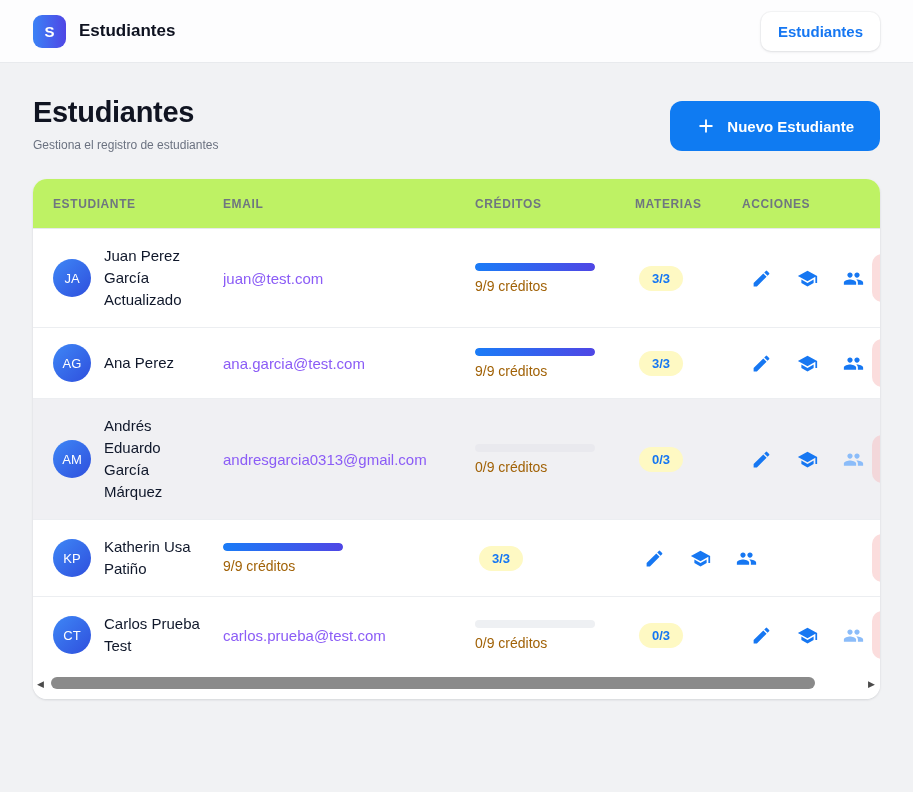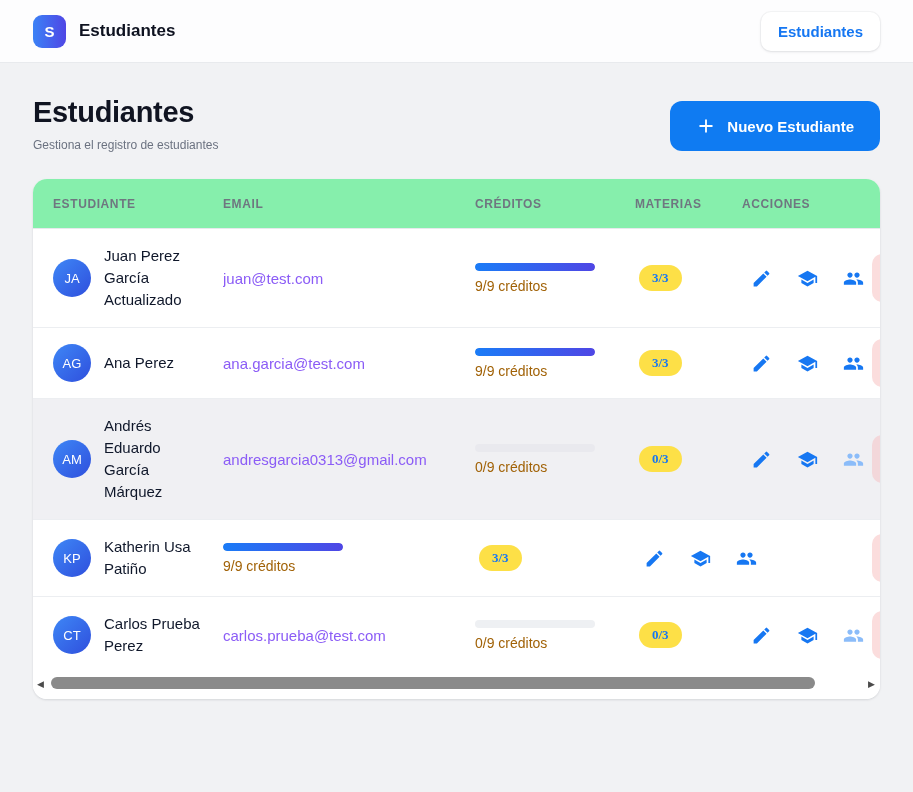--- a/index.html
+++ b/index.html
@@ -71,21 +71,21 @@
     box-shadow: 0 1px 3px rgba(15,23,42,.08), 0 1px 2px rgba(15,23,42,.05);
     overflow: hidden;
     position: relative;
   }
   .thead, .row {
     display: grid;
     grid-template-columns: 190px 252px 160px 107px 1fr;
     align-items: center;
   }
   .thead {
-    background: #86efac;
+    background: #bef264;
     border-bottom: 1px solid #e7e9ed;
     height: 50px;
   }
   .th {
     font-size: 12px; font-weight: 700;
     letter-spacing: 0.6px;
     color: #6f7680;
     text-transform: uppercase;
   }
   .th:first-child { padding-left: 20px; }
@@ -108,26 +108,25 @@
   .cell.email { font-size: 15px; color: #8b5cf6; overflow: hidden; white-space: nowrap; }
 
   .track { width: 120px; height: 8px; border-radius: 4px; background: #eef0f3; overflow: hidden; }
   .row.highlighted .track { background: #e9e9ee; }
   .fill { height: 100%; border-radius: 4px; background: linear-gradient(90deg, #1a7cf7, #4f46e5); }
   .credits-label { margin-top: 7px; font-size: 14px; color: #a16207; }
 
   .badge {
     display: inline-block;
     margin-left: 4px;
-    background: #fde047;
+    background: #fef9c3;
     color: #1677f2;
     font-size: 13px; font-weight: 700;
     border-radius: 999px;
     padding: 5px 13px;
-    font-family: Liberation Serif, serif;
   }
 
   .cell.actions { display: flex; align-items: center; gap: 25px; padding-left: 9px; }
   .icon-btn {
     background: none; border: none; padding: 0; cursor: pointer;
     width: 21px; height: 21px;
     display: flex; align-items: center; justify-content: center;
   }
   .icon-btn svg { width: 21px; height: 21px; fill: #1677f2; display: block; }
   .icon-btn.disabled svg { fill: #8bbcf9; }
@@ -348,21 +347,21 @@
       </button>
       <button class="delete-sliver"></button>
     </div>
   </div>
 
   <div class="row">
     <div class="cell student">
       <div class="avatar">
         <span>CT</span>
       </div>
-      <div class="name">Carlos Prueba Perez</div>
+      <div class="name">Carlos Prueba Test</div>
     </div>
     <div class="cell email">carlos.prueba@test.com</div>
     <div class="cell credits">
       <div class="track">
         <div class="fill" style="width: 0%;"></div>
       </div>
       <div class="credits-label">0/9 créditos</div>
     </div>
     <div class="cell materias">
       <span class="badge">0/3</span>

